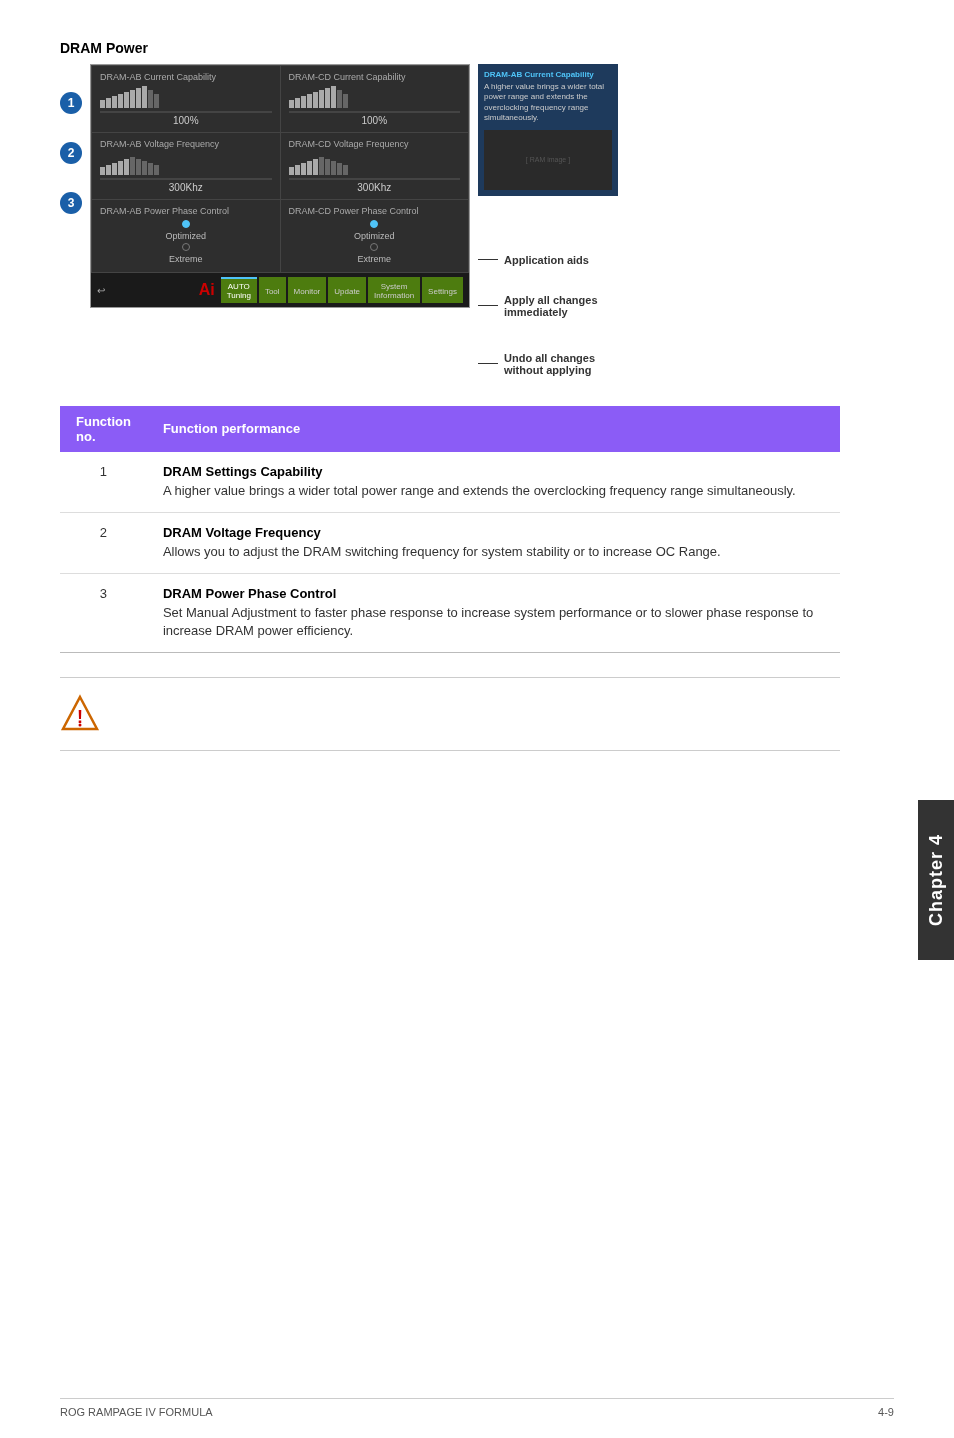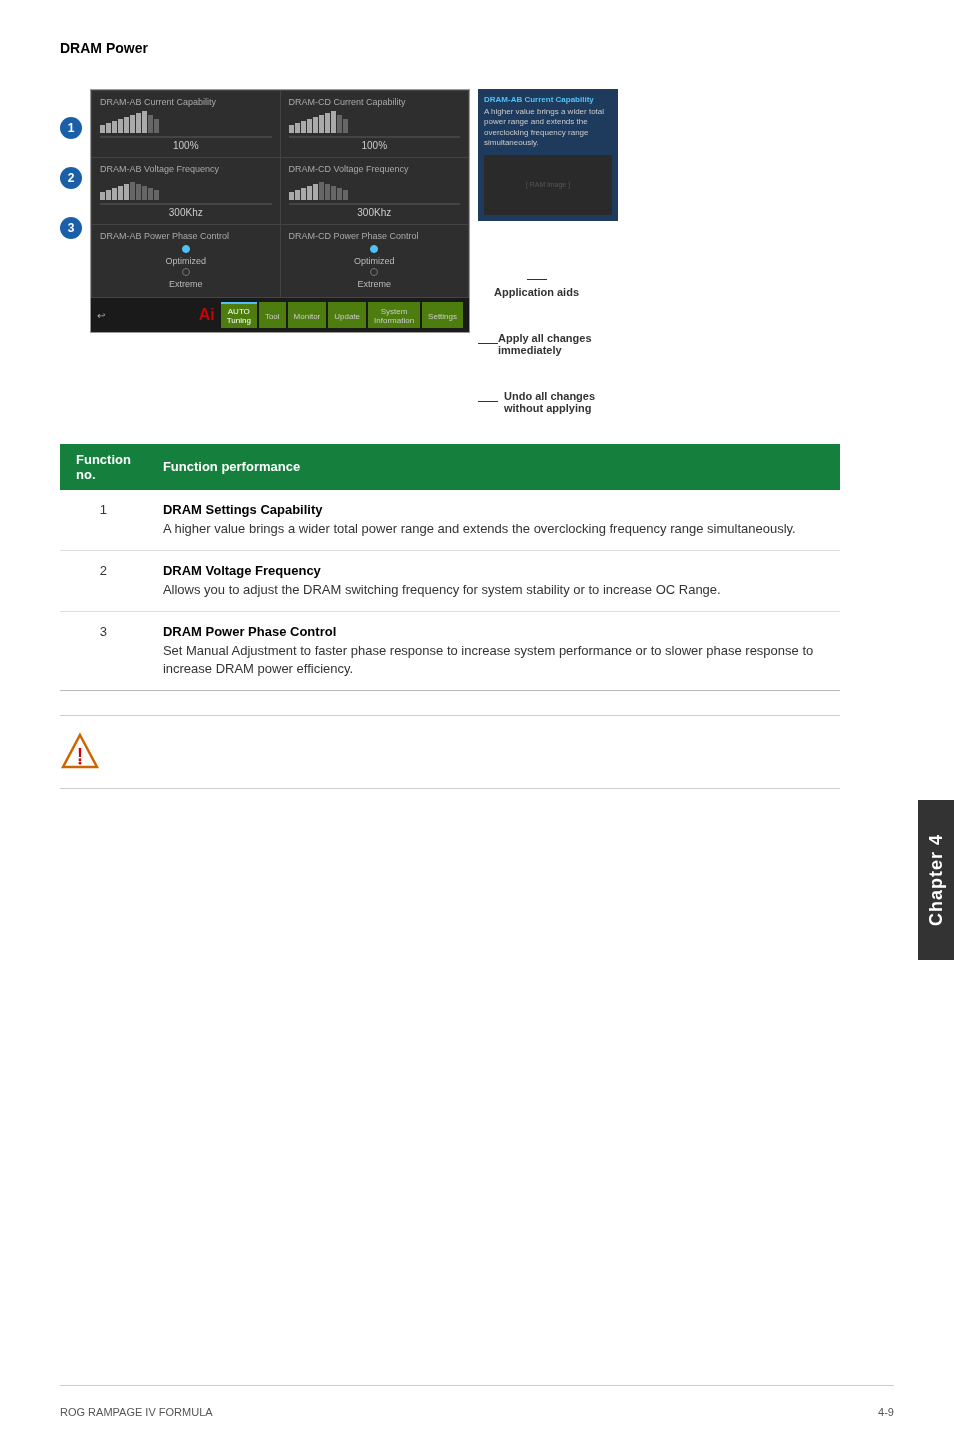--- a/index.html
+++ b/index.html
@@ -15,21 +15,21 @@
 
     .page-content {
       padding: 40px 60px 40px 60px;
       max-width: 900px;
     }
 
     
     .section-title {
       font-weight: bold;
       font-size: 14px;
-      margin-bottom: 33px;
+      margin-bottom: 8px;
       color: #000;
     }
 
     
     .screenshot-container {
       display: flex;
       align-items: flex-start;
       margin-bottom: 30px;
       gap: 0;
     }
@@ -178,21 +178,21 @@
     }
 
     
     .function-table {
       width: 100%;
       border-collapse: collapse;
       margin-bottom: 24px;
     }
 
     .function-table thead tr {
-      background: #15803d;
+      background: #8b5cf6;
     }
 
     .function-table thead th {
       color: white;
       padding: 8px 16px;
       text-align: left;
       font-size: 13px;
     }
 
     .function-table tbody tr {
@@ -286,21 +286,21 @@
     
     .page-footer {
       position: absolute;
       bottom: 20px;
       left: 60px;
       right: 60px;
       display: flex;
       justify-content: space-between;
       align-items: flex-start;
       border-top: 1px solid #ccc;
-      padding-top: 20px;
+      padding-top: 7px;
     }
 
     .footer-left {
       font-size: 11px;
       color: #555;
     }
 
     .footer-right {
       font-size: 11px;
       color: #555;
@@ -472,25 +472,25 @@
 
       <div style="background:#1e3a5c; width:140px; padding:6px; margin-bottom:8px;">
         <div style="color:#4fc3f7; font-size:8px; font-weight:bold; margin-bottom:3px;">DRAM-AB Current Capability</div>
         <div style="color:#ccc; font-size:8px; line-height:1.3;">A higher value brings a wider total power range and extends the overclocking frequency range simultaneously.</div>
         <div style="background:#2a2a2a; width:100%; height:60px; margin-top:6px; display:flex; align-items:center; justify-content:center;">
           <div style="color:#555; font-size:7px;">[ RAM image ]</div>
         </div>
       </div>
 
       <div class="annotations-group">
-        <div style="display:flex; align-items:center; gap:6px;flex-direction:column;">
+        <div style="display:flex; align-items:center; gap:6px;">
           <div style="width:20px; height:1px; background:#333;"></div>
           <span style="font-size:11px; font-weight:bold;">Application aids</span>
         </div>
-        <div style="display:flex; align-items:center; margin-top:10px;">
+        <div style="display:flex; align-items:center; gap:6px; margin-top:4px;">
           <div style="width:20px; height:1px; background:#333;"></div>
           <span style="font-size:11px; font-weight:bold;">Apply all changes<br>immediately</span>
         </div>
         <div style="display:flex; align-items:center; gap:6px; margin-top:10px;">
           <div style="width:20px; height:1px; background:#333;"></div>
           <span style="font-size:11px; font-weight:bold;">Undo all changes<br>without applying</span>
         </div>
       </div>
     </div>
   </div>

